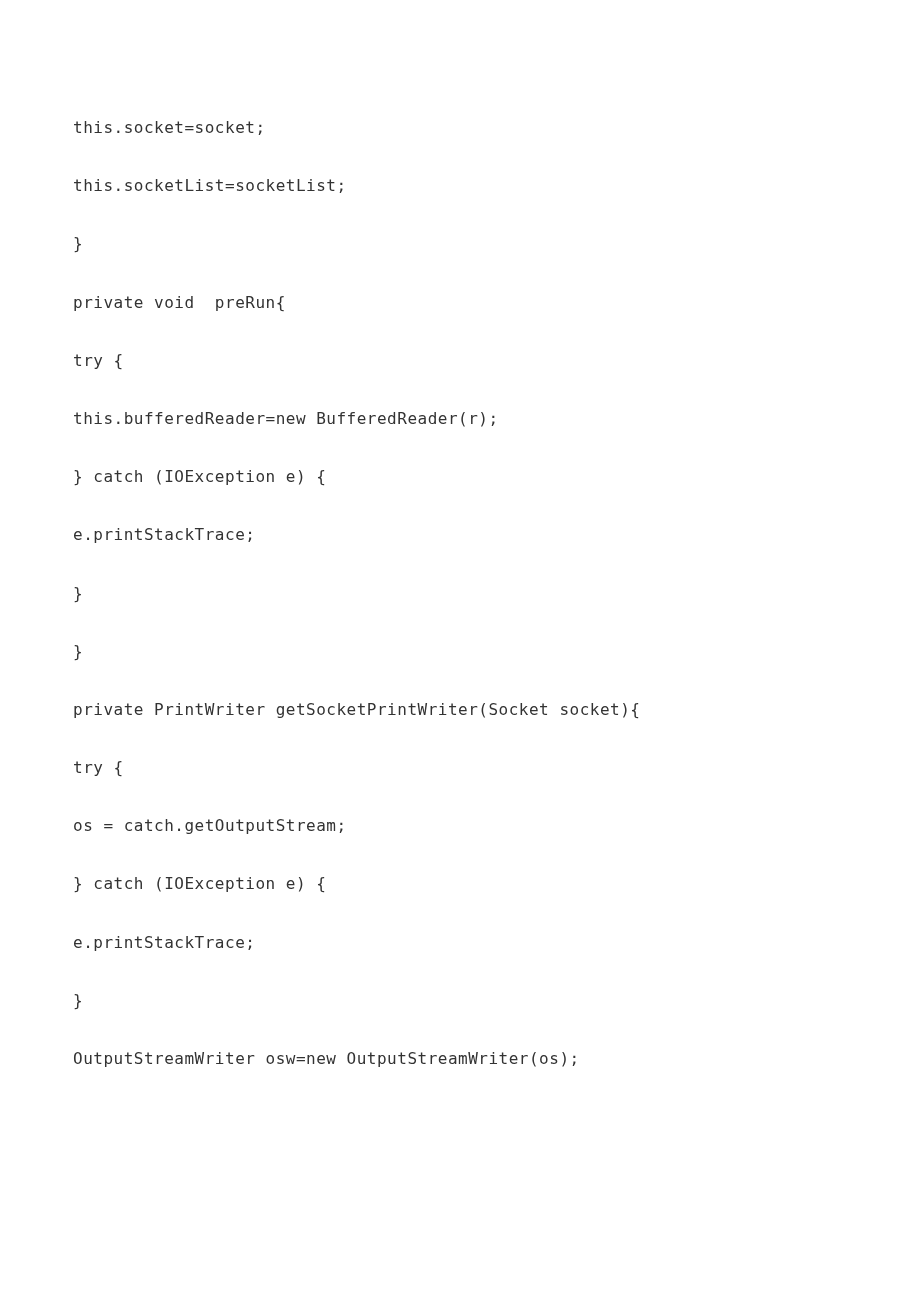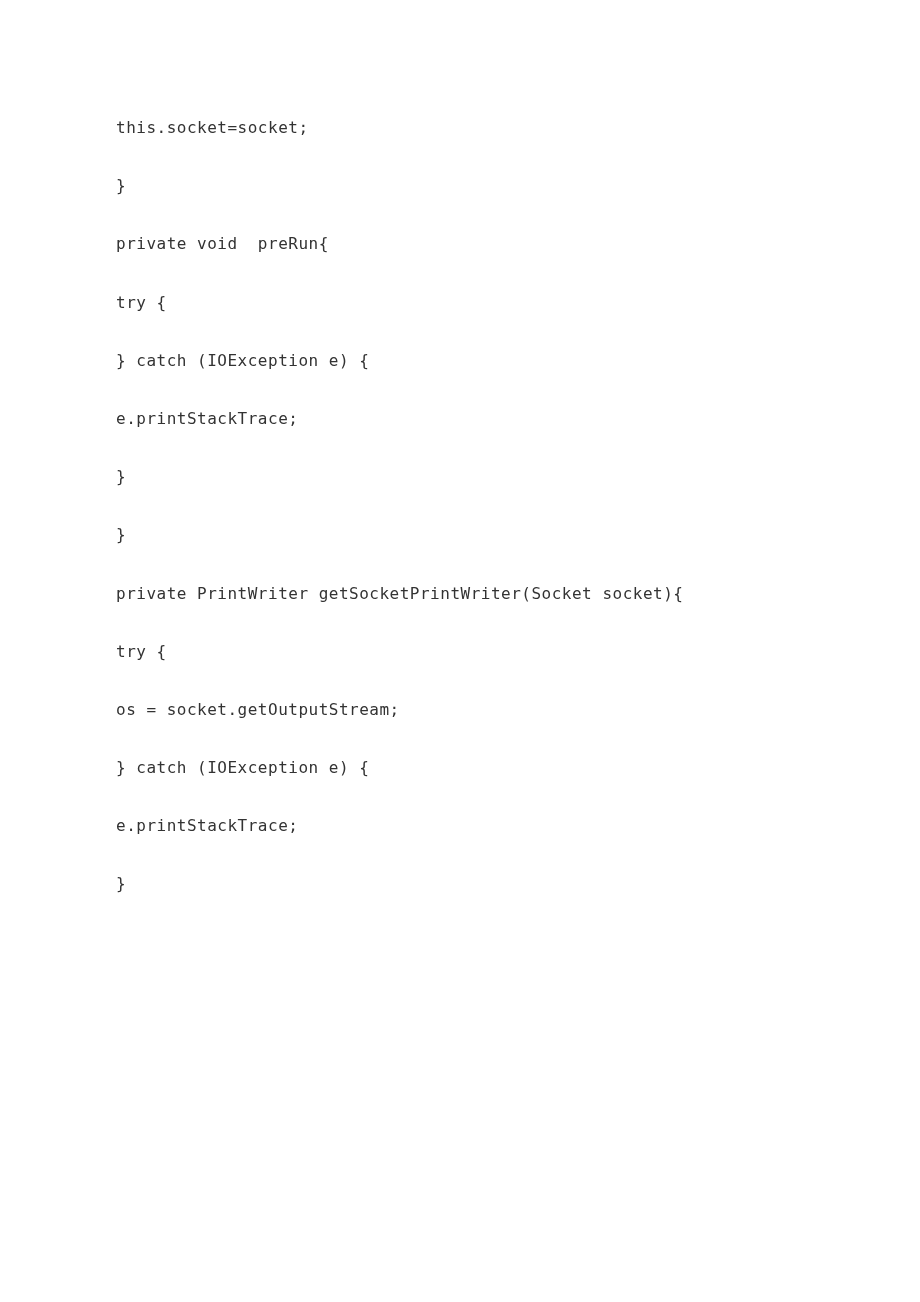--- a/index.html
+++ b/index.html
@@ -5,44 +5,47 @@
   html, body {
     margin: 0;
     padding: 0;
     width: 920px;
     background: #ffffff;
   }
   .page {
     width: 920px;
     min-height: 1302px;
     background: #ffffff;
-    padding: 118px 0 0 116px;
+    padding: 118px 0 0 73px;
     box-sizing: border-box;
     font-family: "SimSun", "NSimSun", "Songti SC", "STSong", monospace;
     font-size: 16px;
     color: #333333;
     letter-spacing: 0.5px;
   }
   .code-line {
     margin: 0 0 39px 0;
     white-space: pre;
     line-height: 1.2;
   }
 </style>
 </head>
 <body>
 
 <div class="page">
   <p class="code-line">this.socket=socket;</p>
+  <p class="code-line">this.socketList=socketList;</p>
   <p class="code-line">}</p>
   <p class="code-line">private void  preRun{</p>
   <p class="code-line">try {</p>
+  <p class="code-line">this.bufferedReader=new BufferedReader(r);</p>
   <p class="code-line">} catch (IOException e) {</p>
   <p class="code-line">e.printStackTrace;</p>
   <p class="code-line">}</p>
   <p class="code-line">}</p>
   <p class="code-line">private PrintWriter getSocketPrintWriter(Socket socket){</p>
   <p class="code-line">try {</p>
-  <p class="code-line">os = socket.getOutputStream;</p>
+  <p class="code-line">os = catch.getOutputStream;</p>
   <p class="code-line">} catch (IOException e) {</p>
   <p class="code-line">e.printStackTrace;</p>
   <p class="code-line">}</p>
+  <p class="code-line">OutputStreamWriter osw=new OutputStreamWriter(os);</p>
 </div>
 
 </body></html>

